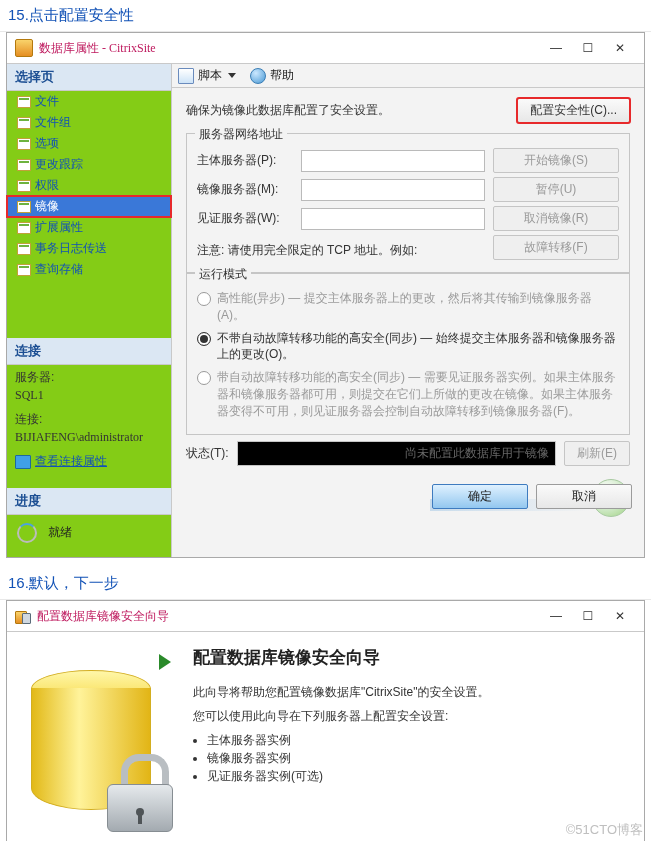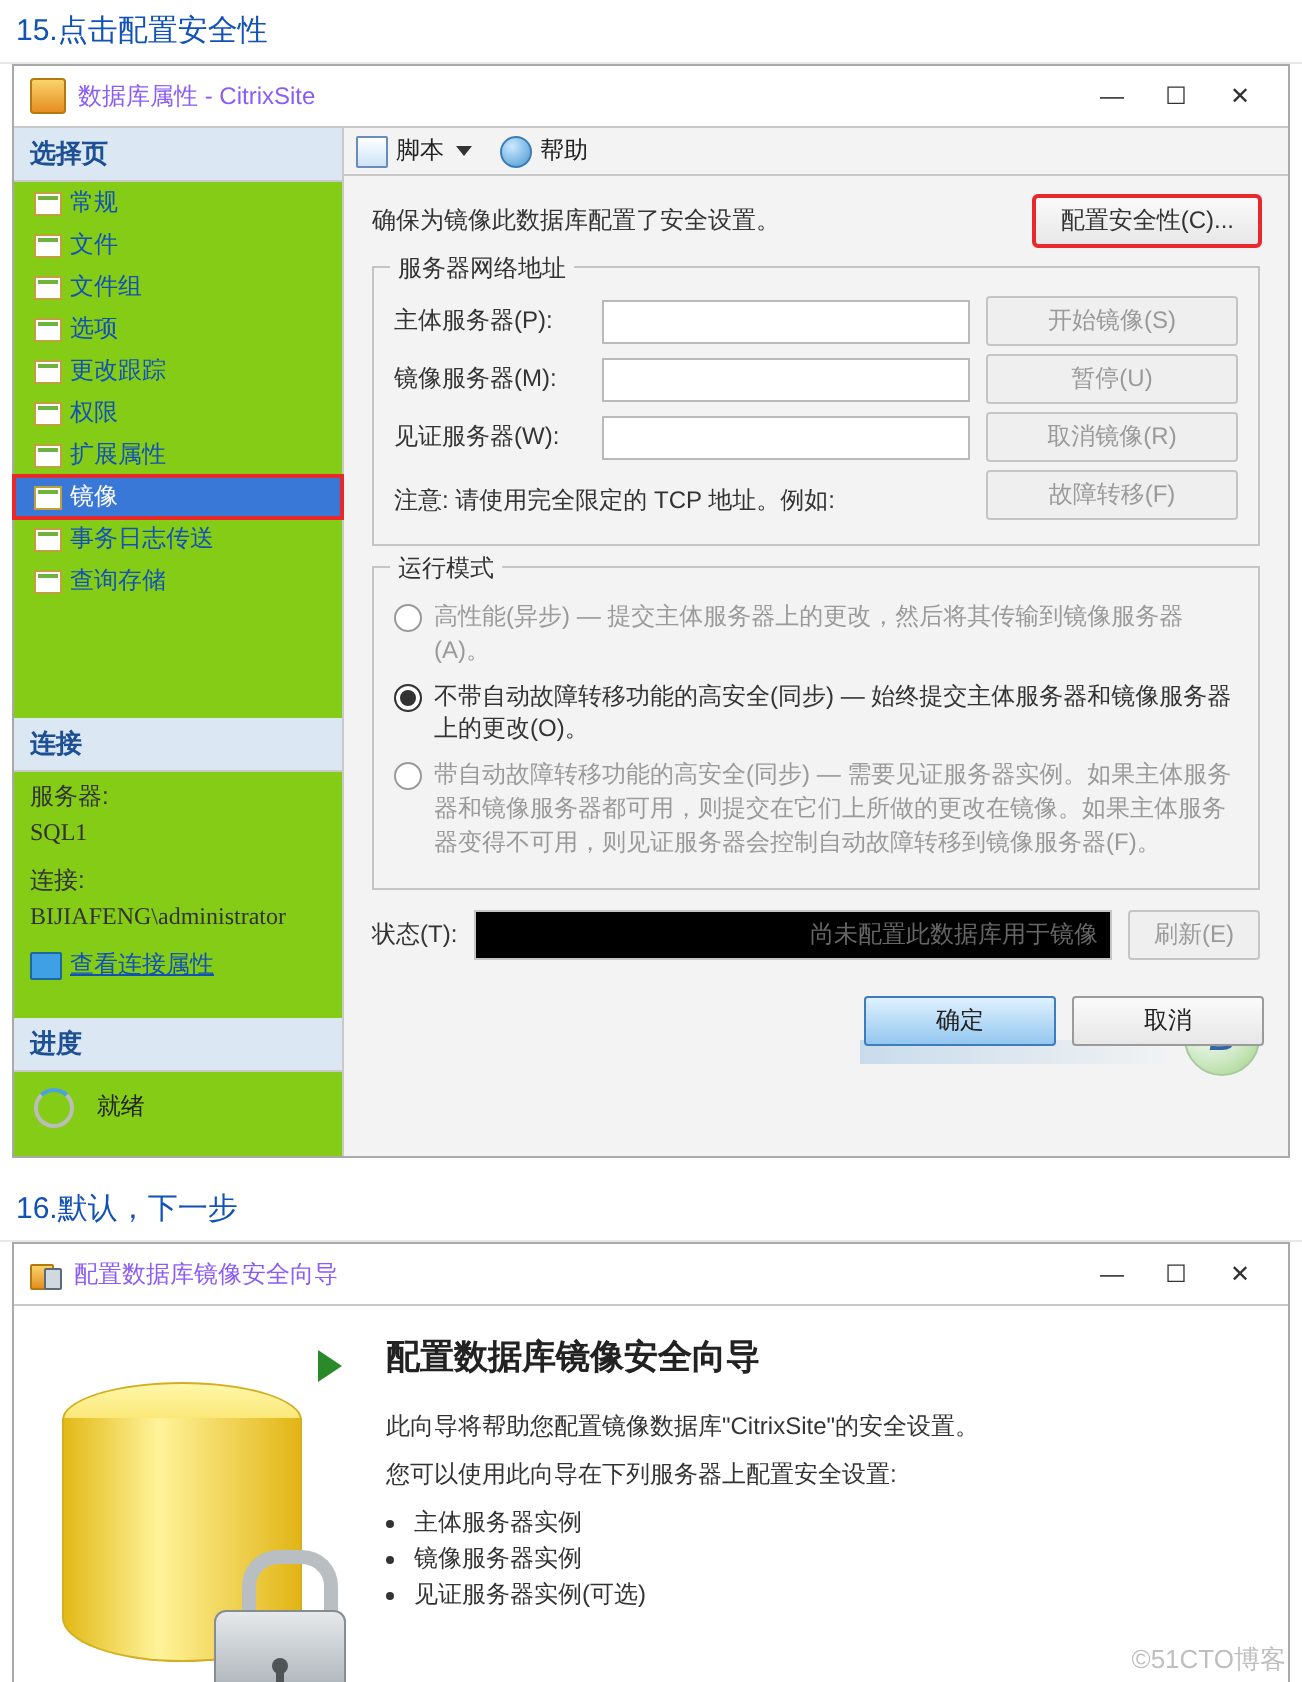--- a/index.html
+++ b/index.html
@@ -1,19 +1,19 @@
 <!DOCTYPE html>
 <html><head>
 <meta charset="utf-8">
 <style>
   body { margin:0; font-family: "Microsoft YaHei", Arial, sans-serif; font-size:12px; background:#fff; color:#222; width:651px; }
   .article-step { color:#1252b6; font-size:15px; padding:6px 0 6px 8px; background:#fff; border-bottom:1px solid #e8e8e8;}
   .win { border:1px solid #a9a9a9; margin:0 6px 10px 6px; }
   .titlebar { display:flex; align-items:center; padding:4px 8px; background:#fff; border-bottom:1px solid #c9c9c9;}
-  .titlebar .title-txt { flex:1; font-size:12px; color:#8b5cf6; }
+  .titlebar .title-txt { flex:1; font-size:12px; color:#be185d;font-family:Liberation Serif, serif; }
   .title-icn { width:16px; height:16px; margin-right:6px; background:linear-gradient(#f9d36b,#e58e22); border:1px solid #b4790d; border-radius:2px;}
   .wiz-icn { width:16px; height:16px; margin-right:6px; position:relative;}
   .wiz-icn:before{content:"";position:absolute;left:0;top:3px;width:10px;height:11px;background:linear-gradient(#f9d36b,#e58e22);border:1px solid #b4790d;border-radius:1px;}
   .wiz-icn:after{content:"";position:absolute;right:0;bottom:0;width:7px;height:9px;border:1px solid #5a6b79;background:#d0d8e0;border-radius:1px;}
   .winctrls { display:flex; gap:0; }
   .winctrls > div { width:32px; height:22px; display:flex; align-items:center; justify-content:center; color:#333; }
   .body-grid { display:flex; }
   .left-col { width:164px; background:#84cc16; border-right:1px solid #c9c9c9; }
   .panel-hd { background:#dbe7f3; color:#1c4f93; font-weight:bold; font-size:13px; padding:4px 8px; border-bottom:1px solid #c9c9c9;}
   .nav-item { display:flex; align-items:center; gap:4px; padding:2px 4px 2px 10px; color:#1252b6; }
@@ -30,21 +30,21 @@
   .toolbar { display:flex; align-items:center; gap:4px; padding:3px 6px; background:#f3f3f3; border-bottom:1px solid #c9c9c9;}
   .toolbar .tb-ico{width:14px;height:14px;display:inline-block;}
   .ico-script{background:linear-gradient(#fff,#cde3f7);border:1px solid #6a8bbd;border-radius:1px;}
   .ico-help{border:1px solid #3a7db5;border-radius:50%;background:radial-gradient(circle at 35% 30%,#cbe8ff,#4a99d4);} 
   .dd-arrow{width:0;height:0;border-left:4px solid transparent;border-right:4px solid transparent;border-top:5px solid #333;display:inline-block;margin-left:2px;}
   .content { padding:10px 14px; color:#333;}
   .row-top { display:flex; align-items:center; gap:10px; margin-bottom:10px;}
   .btn { border:1px solid #9b9b9b; background:linear-gradient(#fafafa,#e7e7e7); padding:3px 12px; font-size:12px; border-radius:2px;}
   .btn.disabled { color:#9a9a9a; background:#efefef; border-color:#c5c5c5;}
   .btn.primary-red { outline:2px solid #e7292b; outline-offset:-1px; }
-  .gb { border:1px solid #c5c5c5; border-radius:0; padding:10px 10px 8px 10px; margin-bottom:10px; position:relative;}
+  .gb { border:1px solid #c5c5c5; border-radius:0; padding:10px 10px 8px 10px; position:relative;}
   .gb > .gb-title { position:absolute; top:-8px; left:8px; background:#f3f3f3; padding:0 4px; color:#333;}
   .frow { display:flex; align-items:center; gap:8px; margin:4px 0;}
   .frow .flabel { width:96px; color:#333;}
   .frow input.txt { flex:1; height:18px; border:1px solid #bababa; background:#fff; padding:1px 3px; font-size:12px;}
   .frow .btn { width:100px; text-align:center; }
   .note { font-size:12px; color:#333; margin-top:6px; line-height:1.35;}
   .note .mono { font-family:Consolas,monospace; }
   .radio-row { display:flex; align-items:flex-start; gap:6px; color:#9a9a9a; margin:6px 0; line-height:1.4;}
   .radio-row.active { color:#333; }
   .radio-dot { width:12px;height:12px;border:1px solid #9a9a9a;border-radius:50%; margin-top:2px; flex:0 0 12px; background:#fff;}
@@ -92,49 +92,45 @@
       <div>—</div>
       <div>☐</div>
       <div class="close">✕</div>
     </div>
   </div>
   <div class="body-grid">
     <div class="left-col">
       <div class="panel-hd">选择页</div>
       <div class="nav-item">
             <span class="nic doc"></span>
-            <span>常规</span>
-          </div>
-      <div class="nav-item">
-            <span class="nic doc"></span>
             <span>文件</span>
           </div>
       <div class="nav-item">
             <span class="nic doc"></span>
             <span>文件组</span>
           </div>
       <div class="nav-item">
             <span class="nic doc"></span>
             <span>选项</span>
           </div>
       <div class="nav-item">
             <span class="nic doc"></span>
             <span>更改跟踪</span>
           </div>
       <div class="nav-item">
             <span class="nic doc"></span>
             <span>权限</span>
           </div>
+      <div class="nav-item sel-red">
+            <span class="nic doc"></span>
+            <span>镜像</span>
+          </div>
       <div class="nav-item">
             <span class="nic doc"></span>
             <span>扩展属性</span>
-          </div>
-      <div class="nav-item sel-red">
-            <span class="nic doc"></span>
-            <span>镜像</span>
           </div>
       <div class="nav-item">
             <span class="nic doc"></span>
             <span>事务日志传送</span>
           </div>
       <div class="nav-item">
             <span class="nic doc"></span>
             <span>查询存储</span>
           </div>
 

